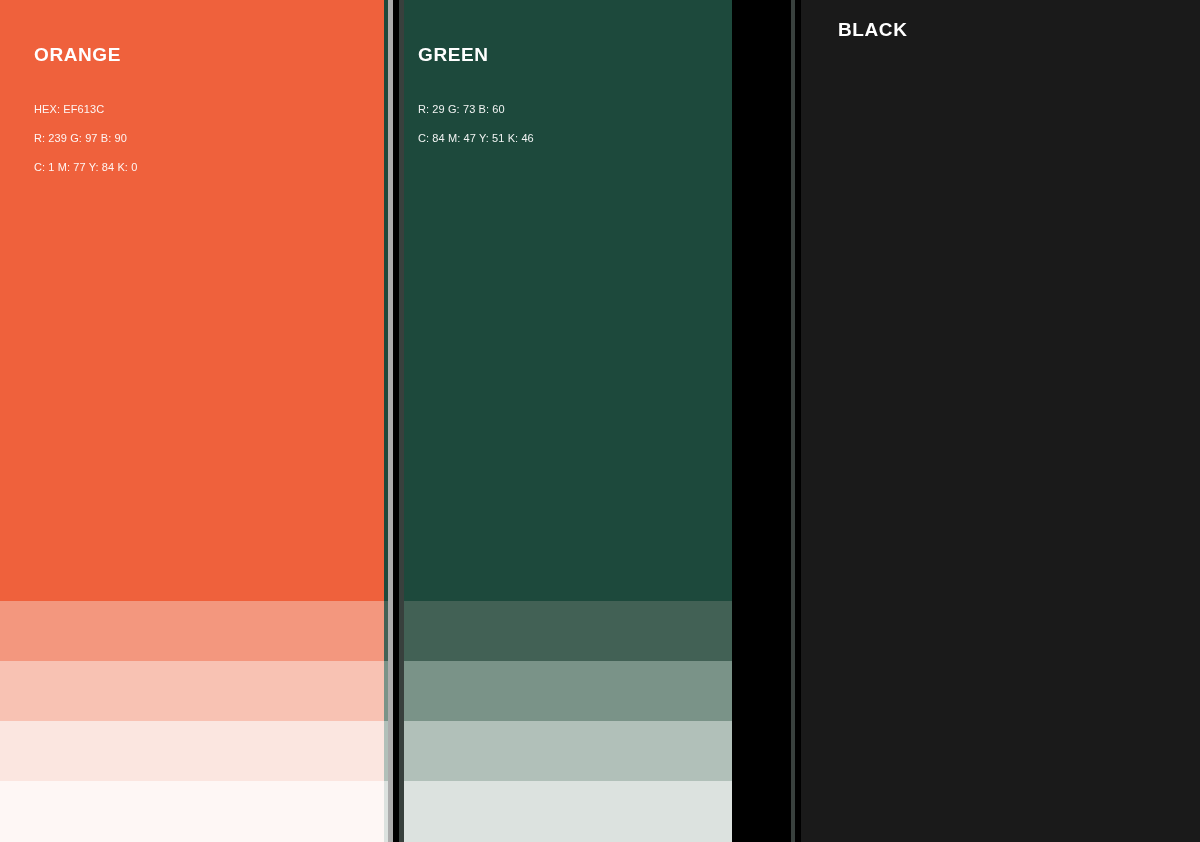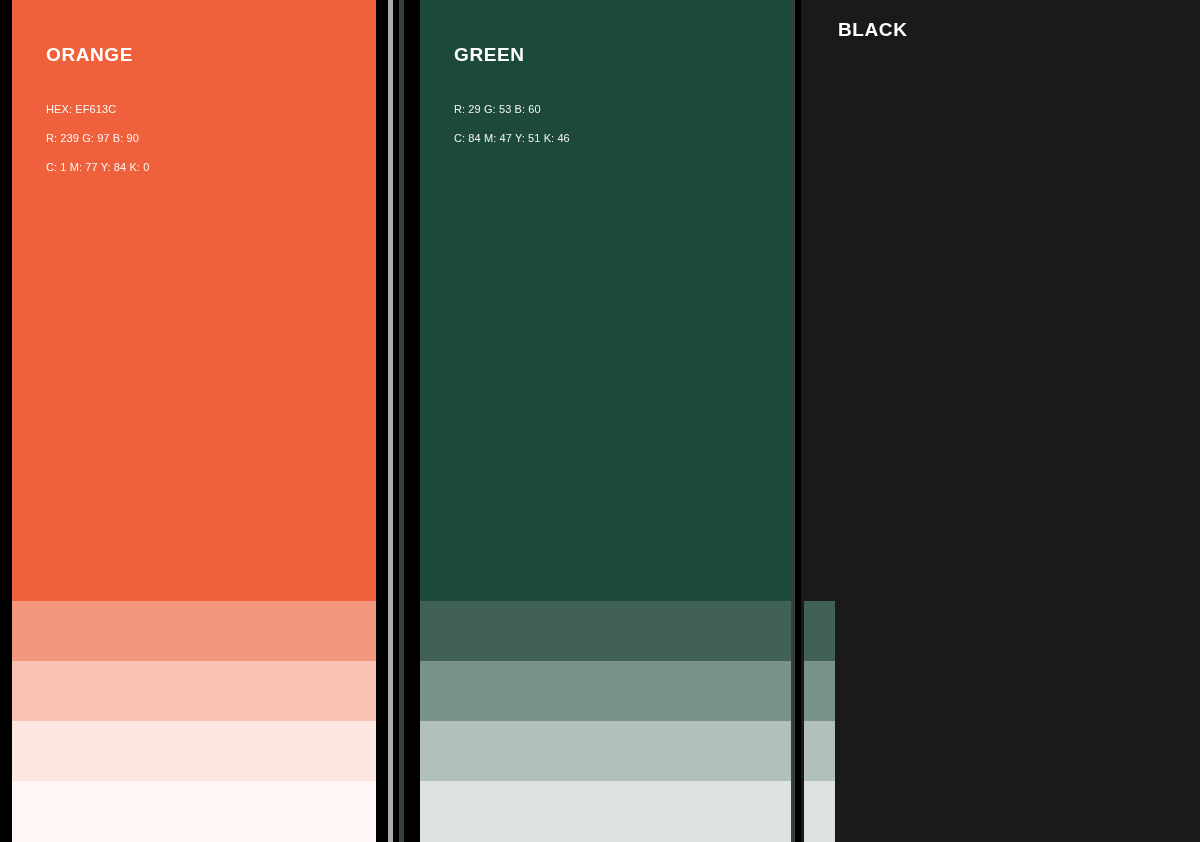--- a/index.html
+++ b/index.html
@@ -96,49 +96,49 @@
     position: absolute;
     top: 0;
     height: 842px;
   }
 </style>
 </head>
 <body>
 
 <div id="palette-board" style="background: rgb(0, 0, 0); width: 1200px; height: 842px;">
 
-<div class="swatch-column" style="left: 12px; width: 364px;">
+<div class="swatch-column" style="left: 0px; width: 408px;">
       <div class="column-base" style="background: rgb(239, 97, 60);"></div>
       <div class="tint-stack">
         <div class="tint-band" style="background: rgb(243, 151, 126); height: 60px;"></div>
         <div class="tint-band" style="background: rgb(248, 194, 179); height: 60px;"></div>
         <div class="tint-band" style="background: rgb(251, 230, 224); height: 60px;"></div>
         <div class="tint-band" style="background: rgb(254, 247, 245); height: 61px;"></div>
       </div>
       <div class="column-info">
         <h2 class="color-name" style="margin-top: 45px; margin-left: 34px;">ORANGE</h2>
         <ul class="spec-list" style="margin-top: 31px; margin-left: 34px;">
           <li class="spec-line">HEX: EF613C</li>
           <li class="spec-line">R: 239 G: 97 B: 90</li>
           <li class="spec-line">C: 1 M: 77 Y: 84 K: 0</li>
         </ul>
       </div>
     </div>
-    <div class="swatch-column" style="left: 420px; width: 387px; padding-left: 28px;">
+    <div class="swatch-column" style="left: 384px; width: 348px;">
       <div class="column-base" style="background: rgb(29, 73, 60);"></div>
       <div class="tint-stack">
         <div class="tint-band" style="background: rgb(66, 97, 85); height: 60px;"></div>
         <div class="tint-band" style="background: rgb(122, 147, 136); height: 60px;"></div>
         <div class="tint-band" style="background: rgb(177, 192, 185); height: 60px;"></div>
         <div class="tint-band" style="background: rgb(220, 226, 223); height: 61px;"></div>
       </div>
       <div class="column-info">
         <h2 class="color-name" style="margin-top: 45px; margin-left: 34px;">GREEN</h2>
         <ul class="spec-list" style="margin-top: 31px; margin-left: 34px;">
-          <li class="spec-line">R: 29 G: 53 B: 60</li>
+          <li class="spec-line">R: 29 G: 73 B: 60</li>
           <li class="spec-line">C: 84 M: 47 Y: 51 K: 46</li>
         </ul>
       </div>
     </div>
     <div class="swatch-column" style="left: 804px; width: 396px;">
       <div class="column-base" style="background: rgb(26, 26, 26);"></div>
       <div class="column-info">
         <h2 class="color-name" style="margin-top: 20px; margin-left: 34px;">BLACK</h2>
       </div>
     </div>

